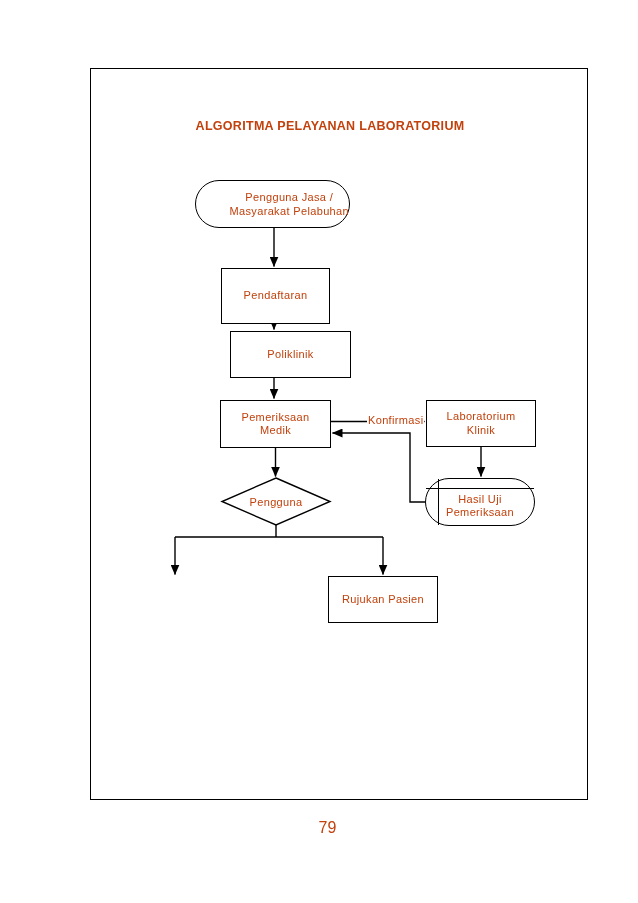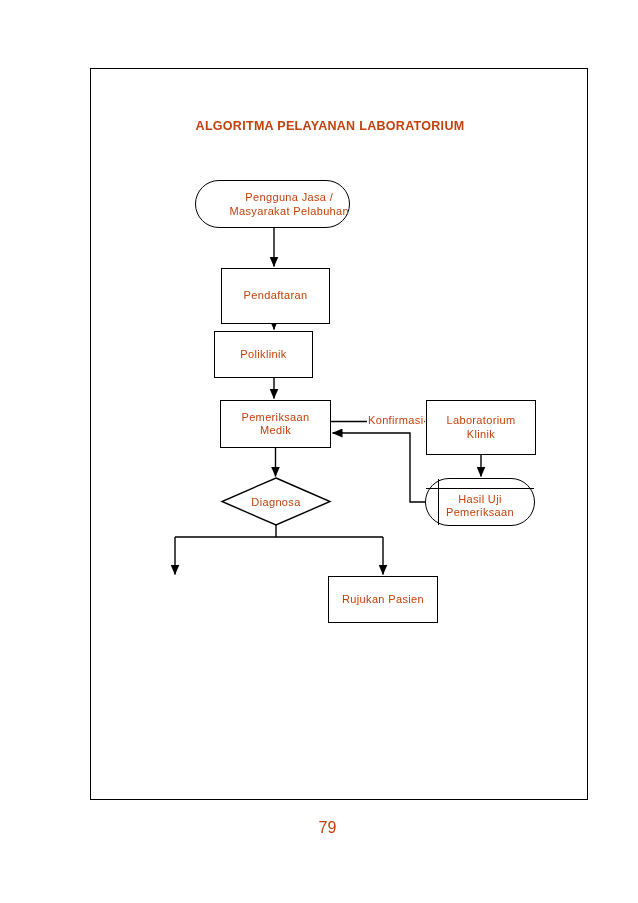--- a/index.html
+++ b/index.html
@@ -59,23 +59,23 @@
     white-space: pre-line;
   }
   .node-label { white-space: pre-line; }
   .terminator {
     left: 195px; top: 180px; width: 155px; height: 48px;
     border-radius: 24px;
     line-height: 14px;
     justify-content: flex-end;
   }
   .n-pendaftaran { left: 221px; top: 268px; width: 109px; height: 56px; }
-  .n-poliklinik  { left: 214px; top: 331px; width: 99px; height: 47px; }
+  .n-poliklinik  { left: 230px; top: 331px; width: 121px; height: 47px; }
   .n-pemeriksaan { left: 220px; top: 400px; width: 111px; height: 48px; }
-  .n-laboratorium{ left: 426px; top: 400px; width: 110px; height: 55px; }
+  .n-laboratorium{ left: 426px; top: 400px; width: 110px; height: 47px; }
   .n-hasil       { left: 425px; top: 478px; width: 110px; height: 48px; padding-top: 8px; border-radius: 24px; }
   .n-pengobatan  { left: 121px; top: 576px; width: 110px; height: 47px; }
   .n-rujukan     { left: 328px; top: 576px; width: 110px; height: 47px; }
   .storage-vline {
     position: absolute;
     left: 11.5px; top: 0; bottom: 0;
     width: 1.4px;
     background: #000000;
   }
   .storage-hline {
@@ -174,21 +174,21 @@
   </div>
 
   <div class="node n-hasil">
     <div class="storage-vline"></div>
     <div class="storage-hline"></div>
     <span class="node-label">Hasil Uji
 Pemeriksaan</span>
   </div>
 
   <div class="diamond-label">
-    <span class="node-label">Diagnosa</span>
+    <span class="node-label">Pengguna</span>
   </div>
 
 
   <div class="node n-rujukan">
     <span class="node-label">Rujukan Pasien</span>
   </div>
 
   <div class="edge-label">Konfirmasi</div>
 
   <div class="page-number">79</div>

